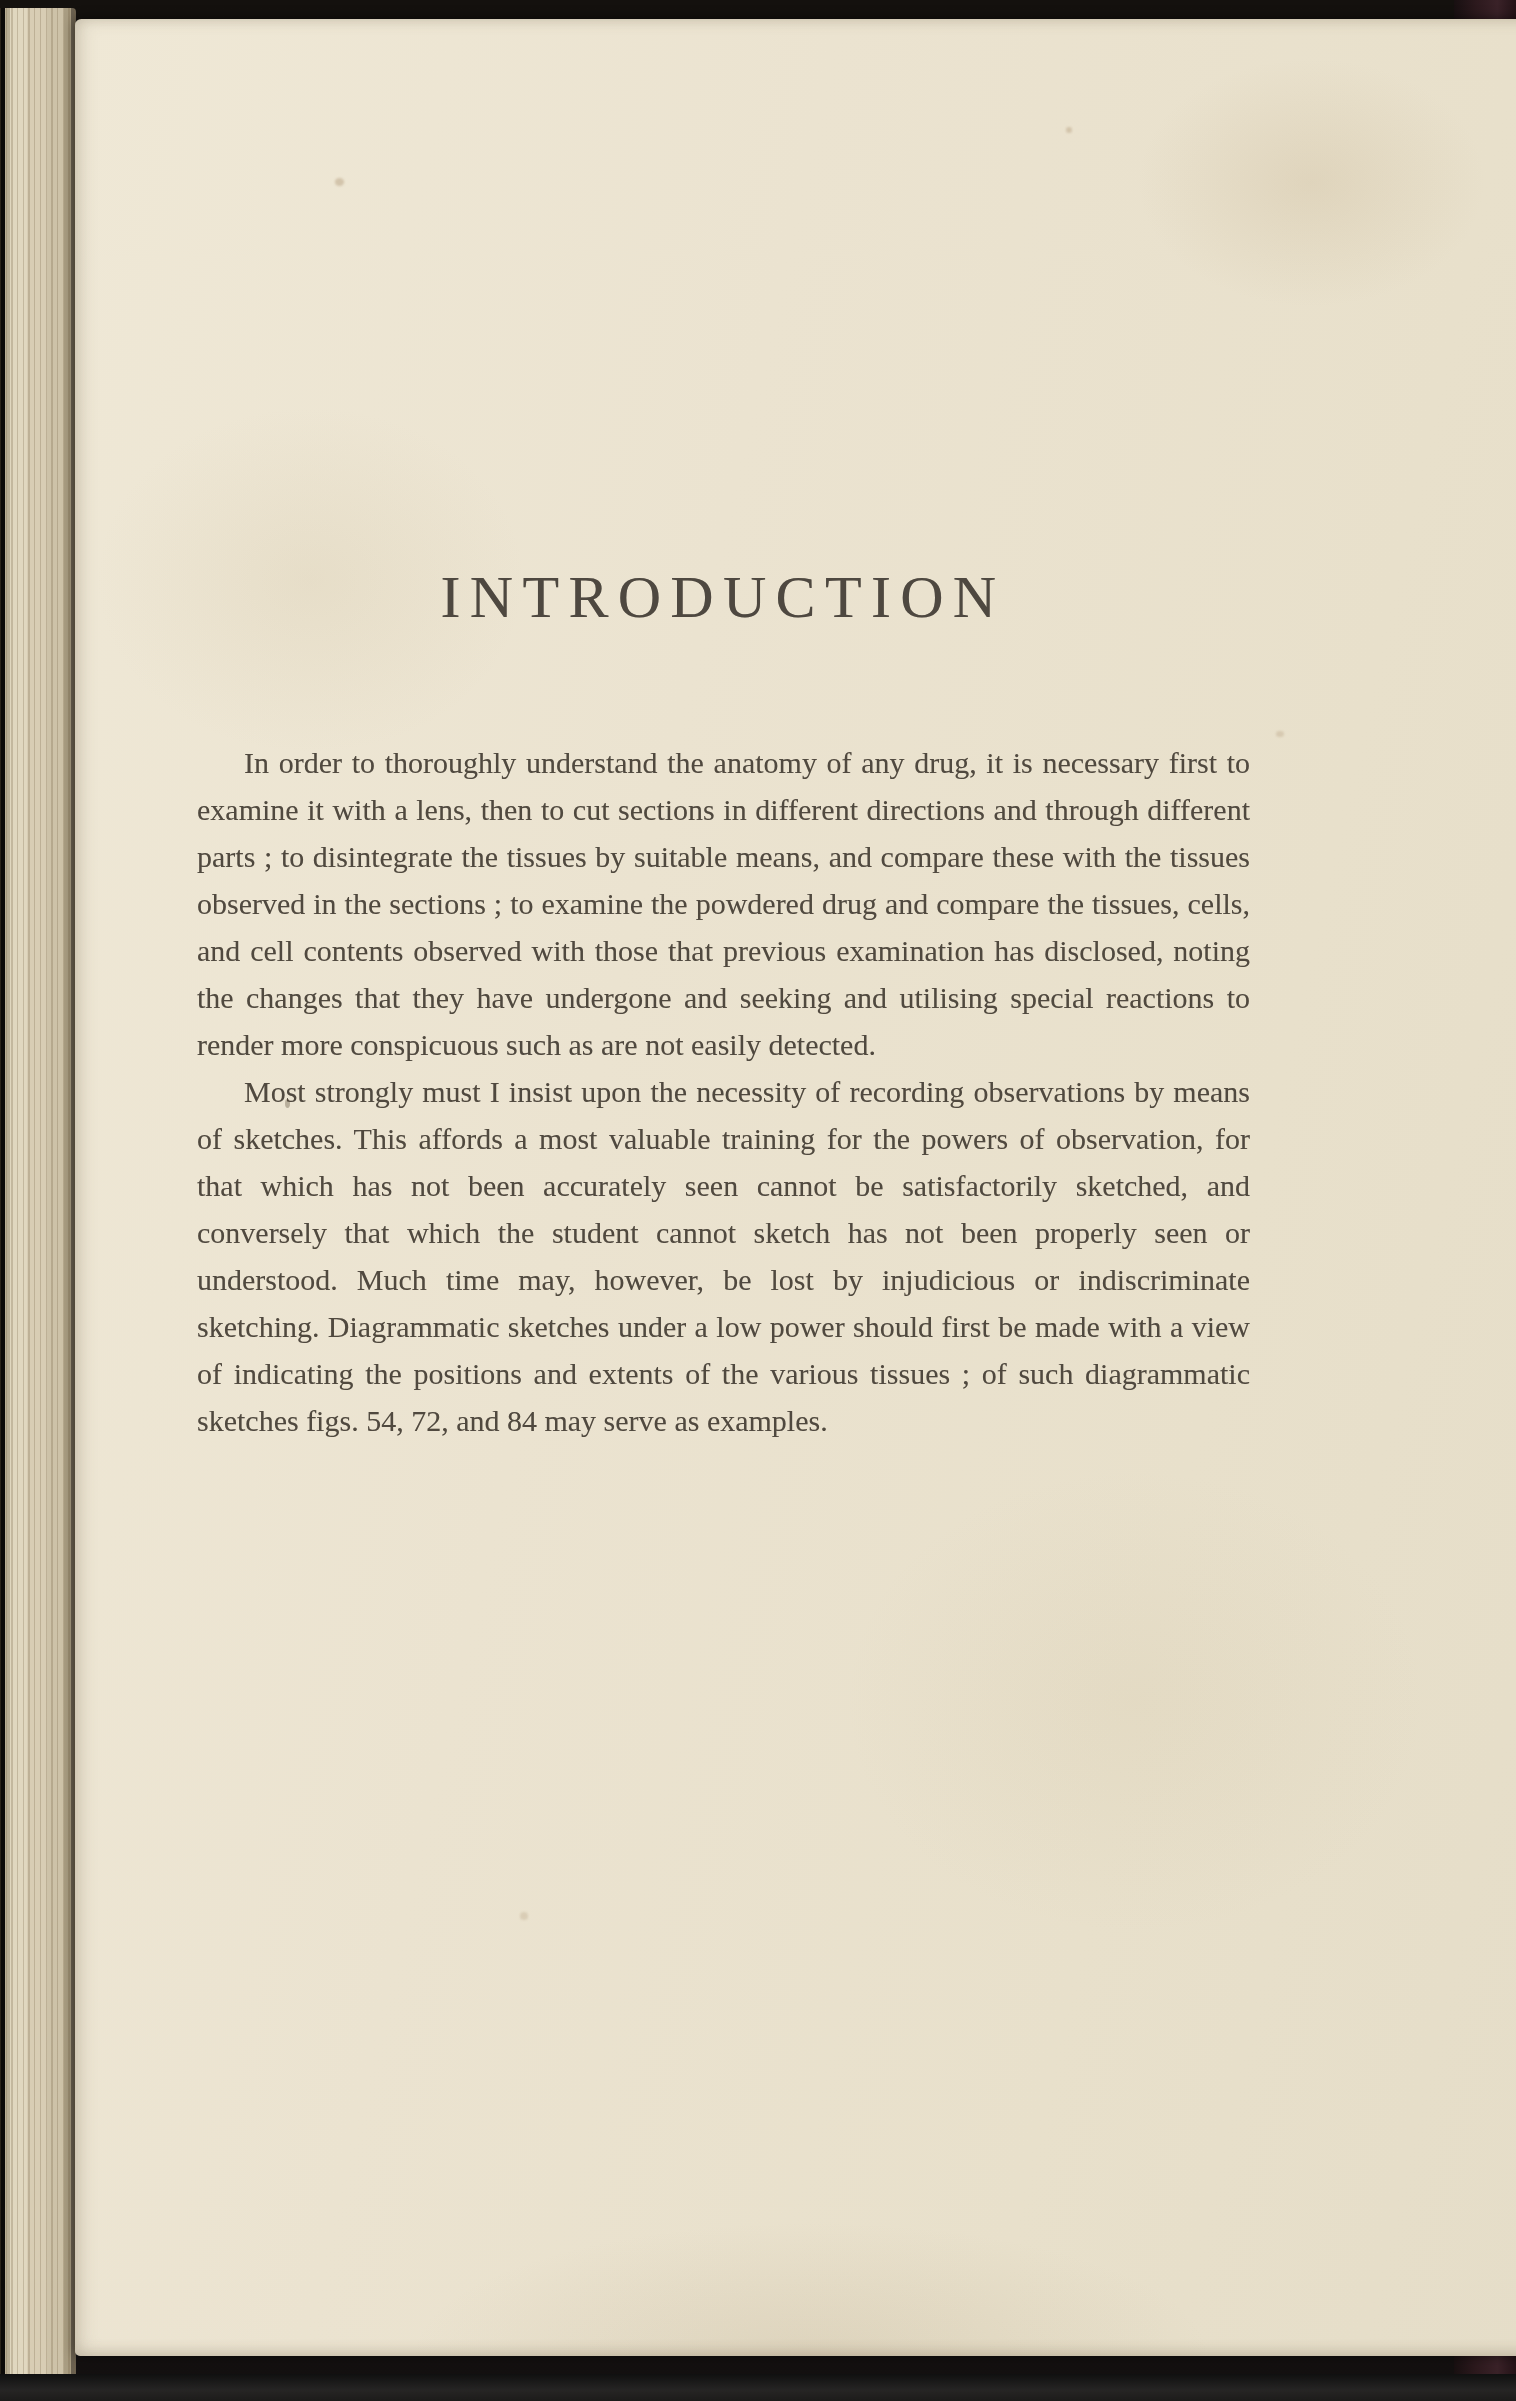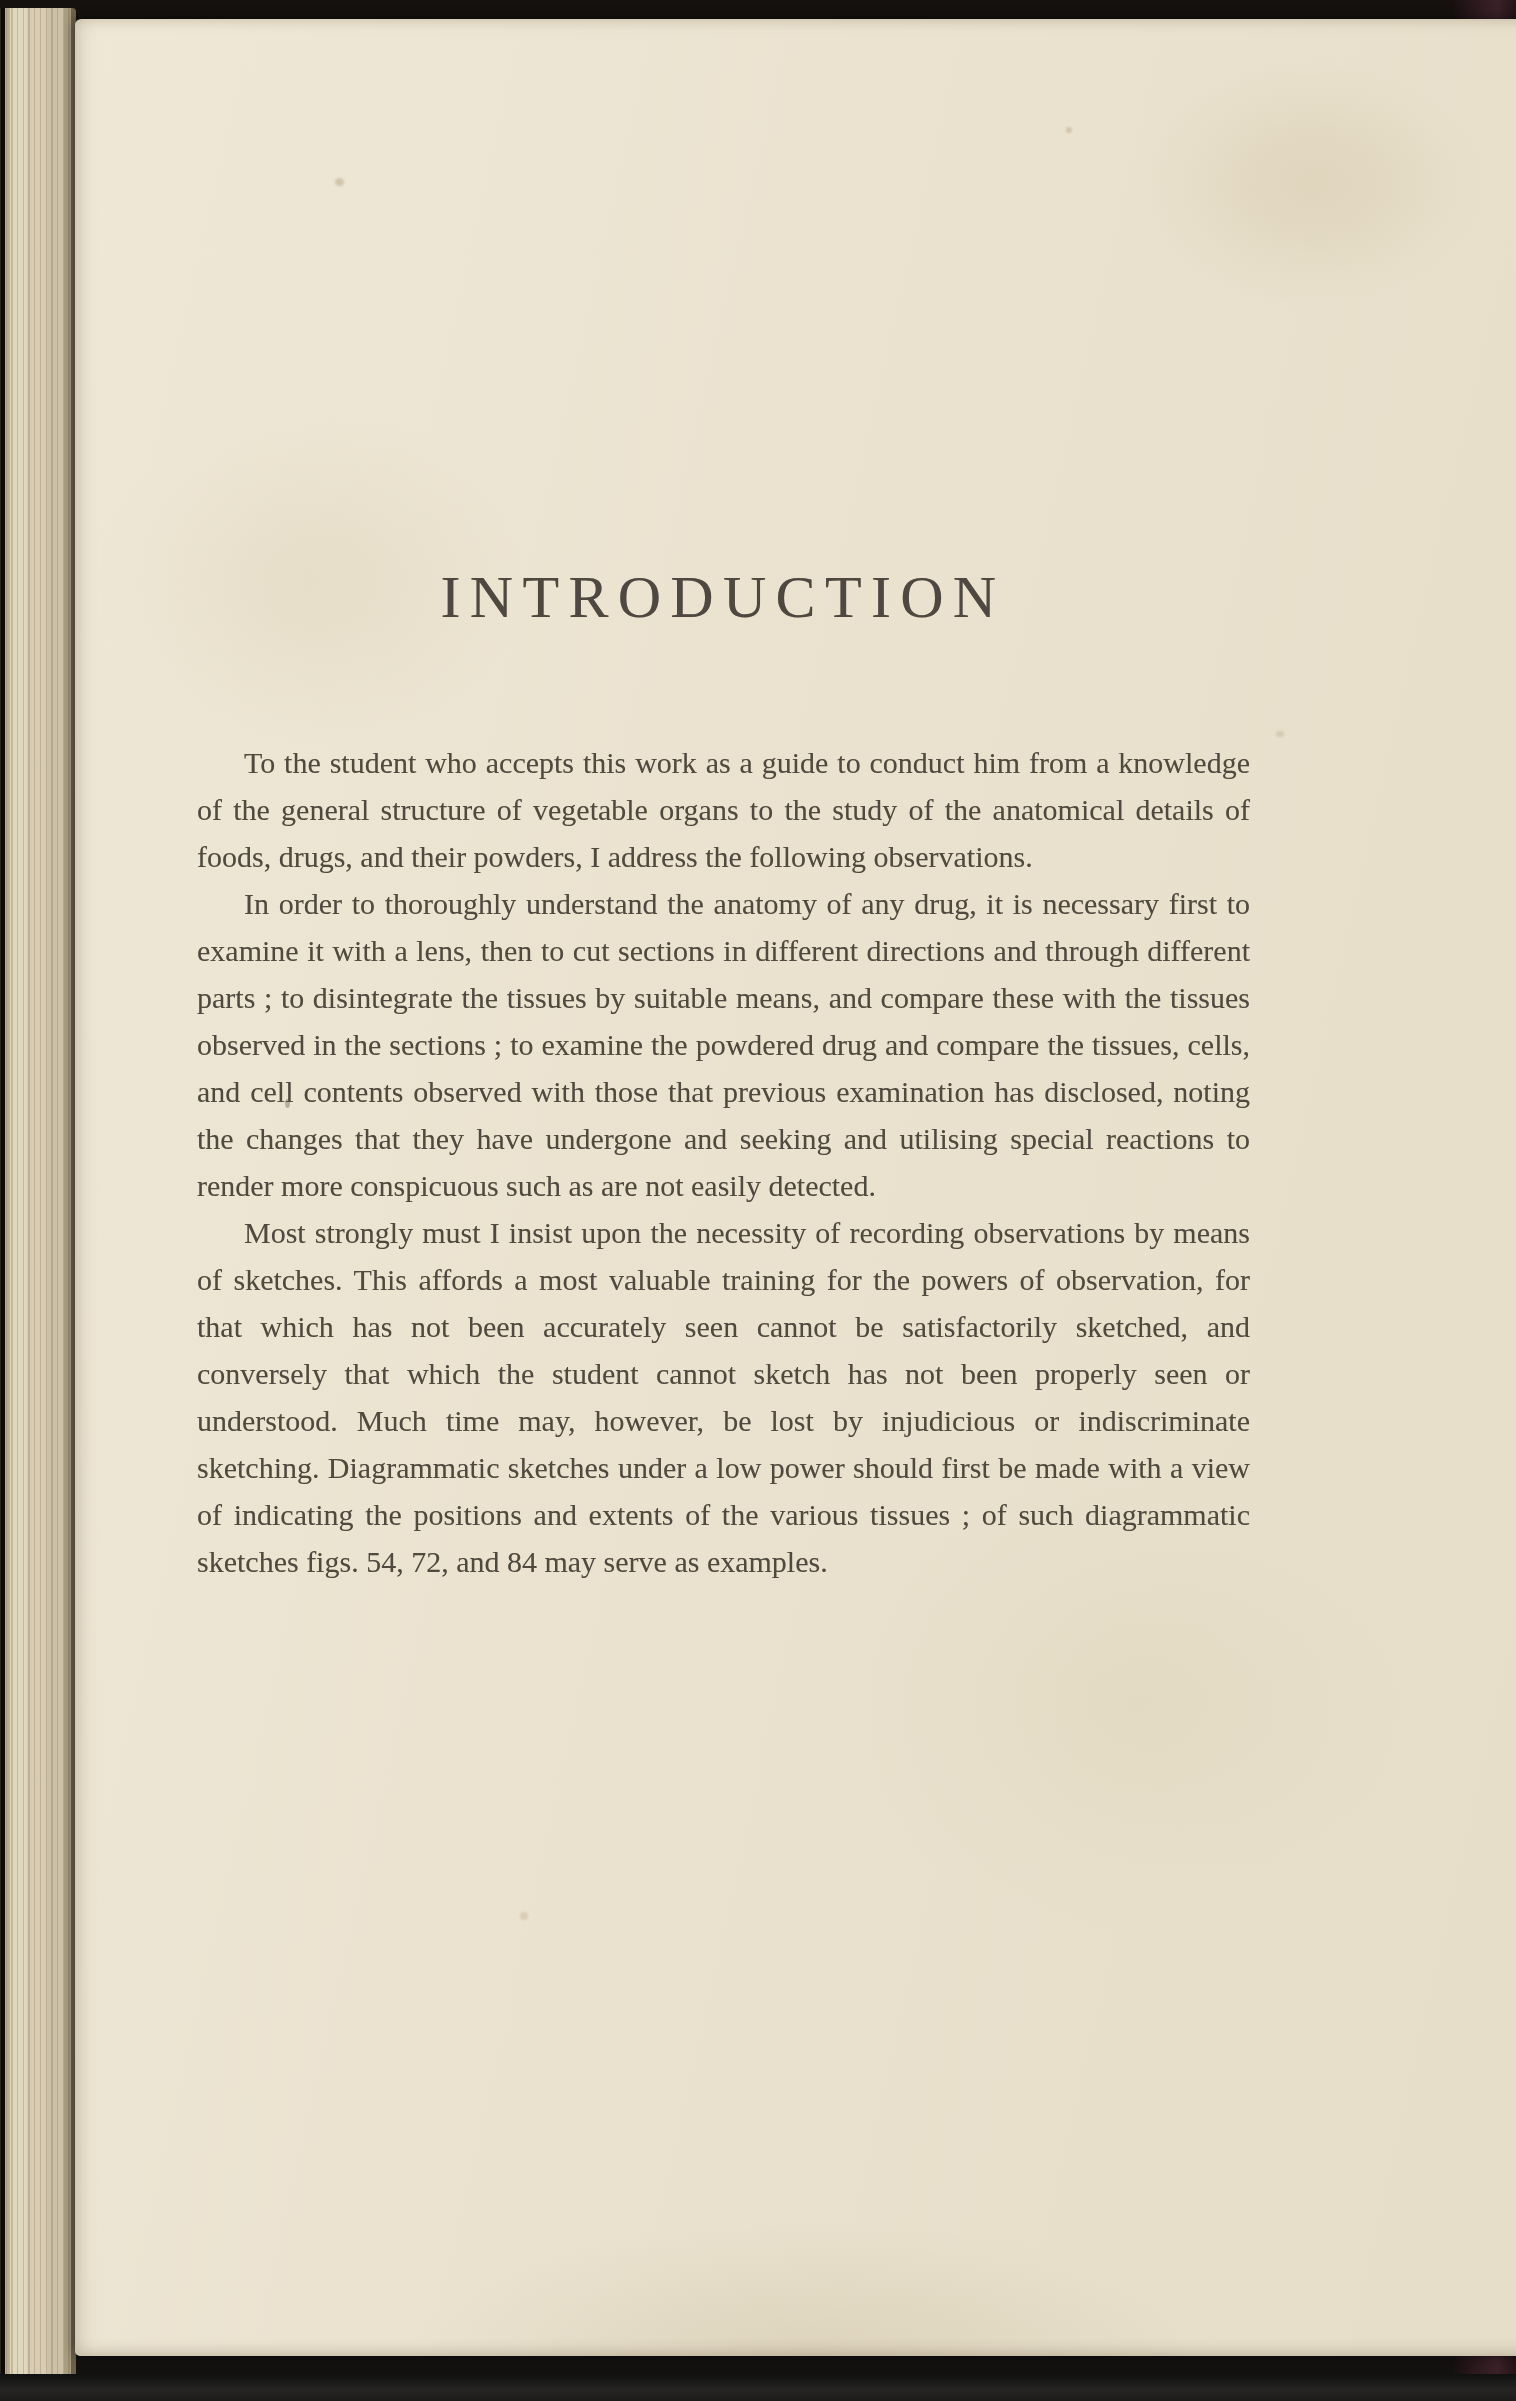--- a/index.html
+++ b/index.html
@@ -135,21 +135,20 @@
   <div class="paper">
     <div class="speck s1"></div>
     <div class="speck s2"></div>
     <div class="speck s3"></div>
     <div class="speck s4"></div>
     <div class="speck s5"></div>
 
     <h1 class="page-title">INTRODUCTION</h1>
 
     <div class="text-block">
-      <p>To the student who accepts this work as a guide to conduct him from a knowledge of the general structure of vegetable organs to the study of the anatomical details of foods, drugs, and their powders, I address the following observations.</p>
       <p>In order to thoroughly understand the anatomy of any drug, it is necessary first to examine it with a lens, then to cut sections in different directions and through different parts ; to disintegrate the tissues by suitable means, and compare these with the tissues observed in the sections ; to examine the powdered drug and compare the tissues, cells, and cell contents observed with those that previous examination has disclosed, noting the changes that they have undergone and seeking and utilising special reactions to render more conspicuous such as are not easily detected.</p>
       <p>Most strongly must I insist upon the necessity of recording observations by means of sketches. This affords a most valuable training for the powers of observation, for that which has not been accurately seen cannot be satisfactorily sketched, and conversely that which the student cannot sketch has not been properly seen or understood. Much time may, however, be lost by injudicious or indiscriminate sketching. Diagrammatic sketches under a low power should first be made with a view of indicating the positions and extents of the various tissues ; of such diagrammatic sketches figs. 54, 72, and 84 may serve as examples.</p>
     </div>
   </div>
 
   <div class="bottom-strip"></div>
 
 </div>
 
 

